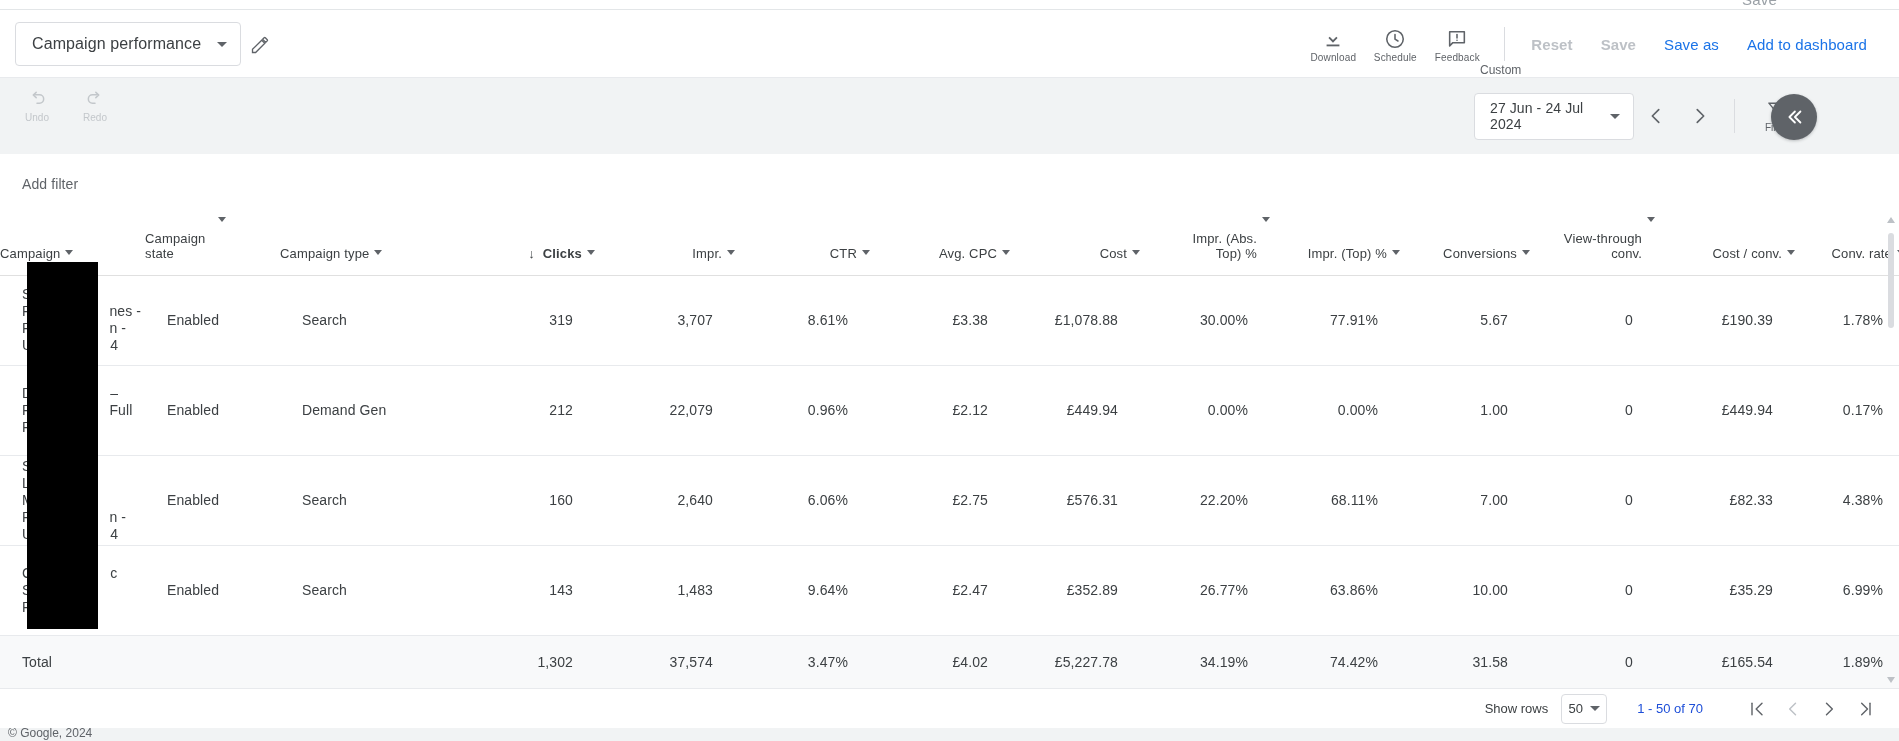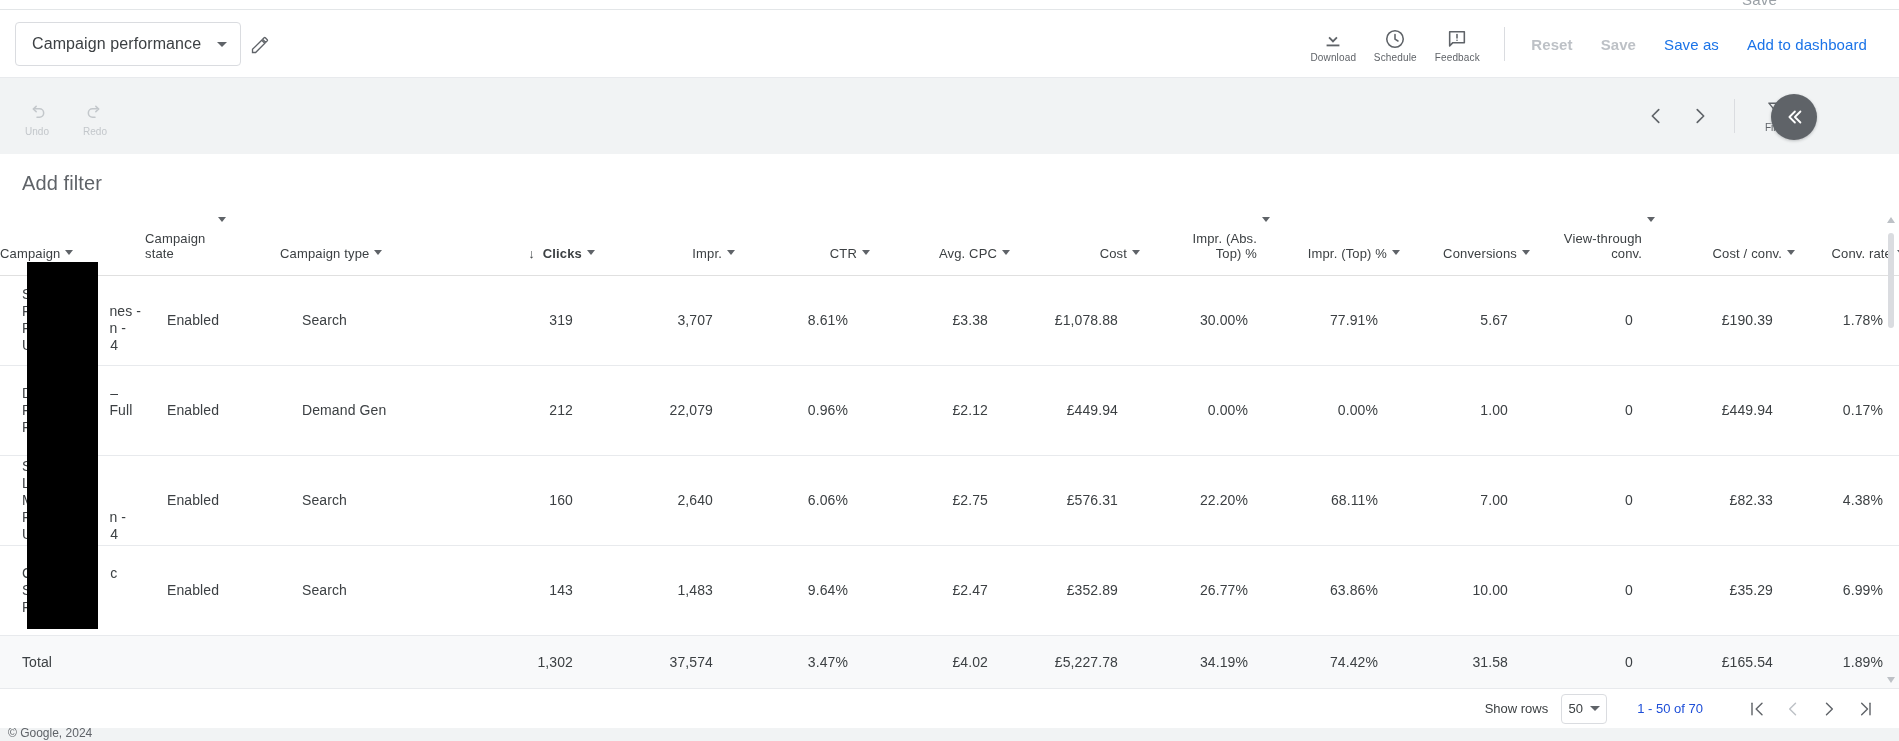--- a/index.html
+++ b/index.html
@@ -61,21 +61,21 @@
   }
   .txt-btn.disabled { color: #bdc1c6; cursor: default; }
   .txt-btn.link { color: #1a73e8; font-weight: 500; }
   .tool-pad-right { width: 18px; }
 
   
   .subbar {
     position: absolute; top: 79px; left: 0; width: 1899px; height: 74px;
     background: #f1f3f4;
   }
-  .ur-group { position: absolute; left: 8px; top: 24px; display: flex; }
+  .ur-group { position: absolute; left: 8px; top: 10px; display: flex; }
   .ur-btn { width: 58px; display:flex; flex-direction:column; align-items:center; gap:3px; cursor:default; }
   .ur-btn .t-lbl { font-size: 10px; color: #c3c7cb; }
 
   .date-zone { position: absolute; right: 96px; top: 0; height: 74px; display: flex; align-items: center; }
   .date-wrap { position: relative; }
   .date-float-label {
     position: absolute; top: -30px; left: 3px;
     font-size: 12px; color: #5f6368; background: transparent; padding: 0 3px;
   }
   .date-box {
@@ -95,21 +95,21 @@
     cursor: pointer; box-shadow: 0 1px 3px rgba(60,64,67,.3);
   }
 
   
   .filterbar {
     position: absolute; top: 153px; left: 0; width: 1899px; height: 60px;
     background: #fff; border-top: 1px solid #f1f3f4;
     display: flex; align-items: center;
   }
   .add-filter {
-    margin-left: 22px; font-size: 20px; color: #5f6368; cursor: pointer; letter-spacing:.1px;
+    margin-left: 22px; font-size: 14px; color: #5f6368; cursor: pointer; letter-spacing:.1px;
   }
 
   
   .table-area {
     position: absolute; top: 213px; left: 0; width: 1899px; height: 475px;
     background: #fff; overflow: hidden;
   }
   table.grid { border-collapse: collapse; width: 1885px; table-layout: fixed; }
   table.grid th {
     font-weight: 500; font-size: 13px; color: #3c4043;
@@ -260,20 +260,27 @@
       <div class="ur-btn">
         <svg width="20" height="20" viewBox="0 0 24 24" fill="none" stroke="#c3c7cb" stroke-width="1.8" stroke-linecap="round" stroke-linejoin="round">
           <path d="M16 7H9a5 5 0 0 0 0 10h3"></path>
           <path d="M13 4l3.5 3.2L13 10.4"></path>
         </svg>
         <span class="t-lbl">Redo</span>
       </div>
     </div>
 
     <div class="date-zone">
+      <div class="date-wrap">
+        <span class="date-float-label">Custom</span>
+        <div class="date-box">
+          <span class="d-txt">27 Jun - 24 Jul 2024</span>
+          <span class="caret-down" style="margin-left:10px;"></span>
+        </div>
+      </div>
 
       <span class="arrow-btn">
         <svg width="22" height="22" viewBox="0 0 24 24" fill="none" stroke="#5f6368" stroke-width="1.8" stroke-linecap="round" stroke-linejoin="round">
           <path d="M15 5l-7 7 7 7"></path>
         </svg>
       </span>
       <span class="arrow-btn">
         <svg width="22" height="22" viewBox="0 0 24 24" fill="none" stroke="#5f6368" stroke-width="1.8" stroke-linecap="round" stroke-linejoin="round">
           <path d="M9 5l7 7-7 7"></path>
         </svg>

